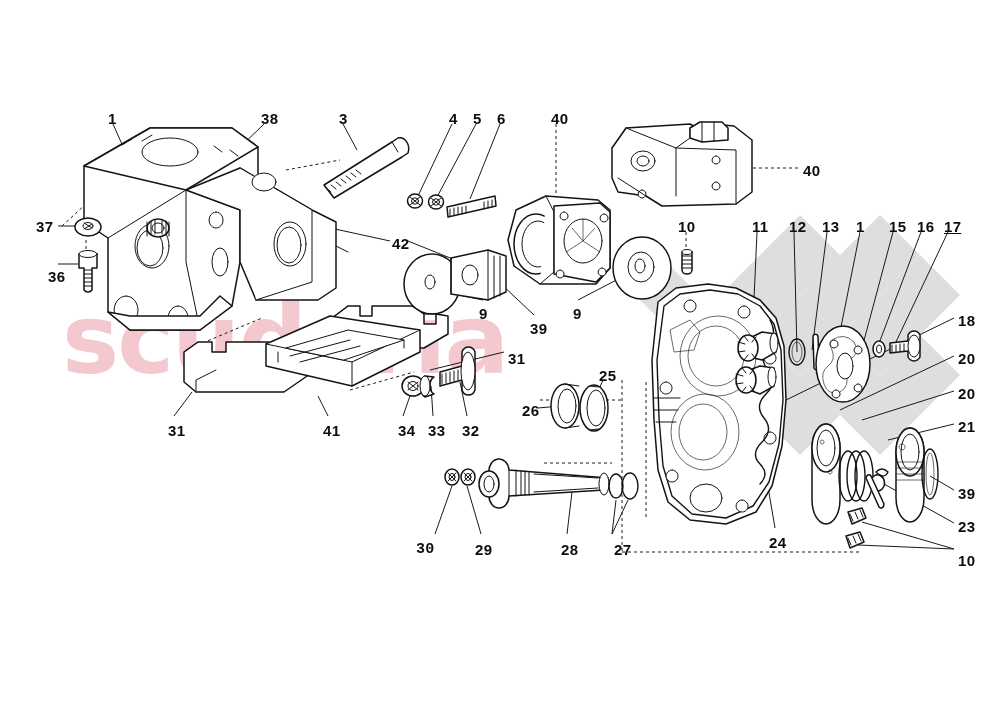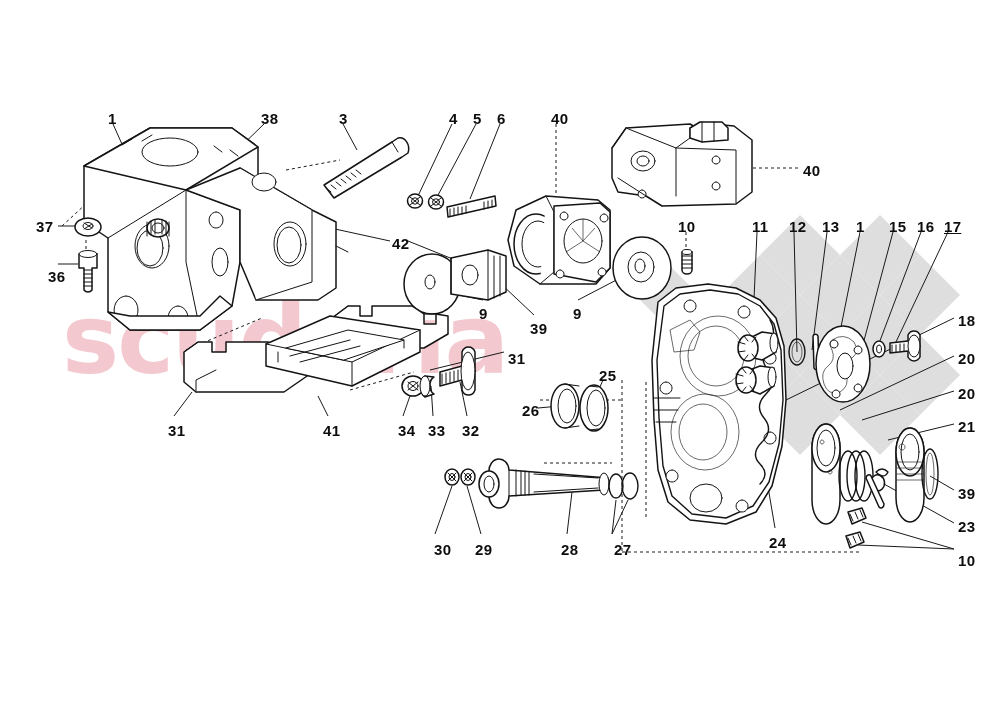--- a/index.html
+++ b/index.html
@@ -528,20 +528,20 @@
   <div class="callout" style="left:958px; top:419px;">21</div>
   <div class="callout" style="left:958px; top:486px;">39</div>
   <div class="callout" style="left:958px; top:519px;">23</div>
   <div class="callout" style="left:599px; top:368px;">25</div>
   <div class="callout" style="left:522px; top:403px;">26</div>
   <div class="callout" style="left:168px; top:423px;">31</div>
   <div class="callout" style="left:323px; top:423px;">41</div>
   <div class="callout" style="left:398px; top:423px;">34</div>
   <div class="callout" style="left:428px; top:423px;">33</div>
   <div class="callout" style="left:462px; top:423px;">32</div>
-  <div class="callout" style="left:434px; top:542px;">30</div>
+  <div class="callout" style="left:416px; top:542px;font-family:Liberation Mono, monospace;">30</div>
   <div class="callout" style="left:475px; top:542px;">29</div>
   <div class="callout" style="left:561px; top:542px;">28</div>
   <div class="callout" style="left:614px; top:542px;">27</div>
   <div class="callout" style="left:769px; top:535px;">24</div>
   <div class="callout" style="left:958px; top:553px;">10</div>
 
 </div>
 
 </body></html>

